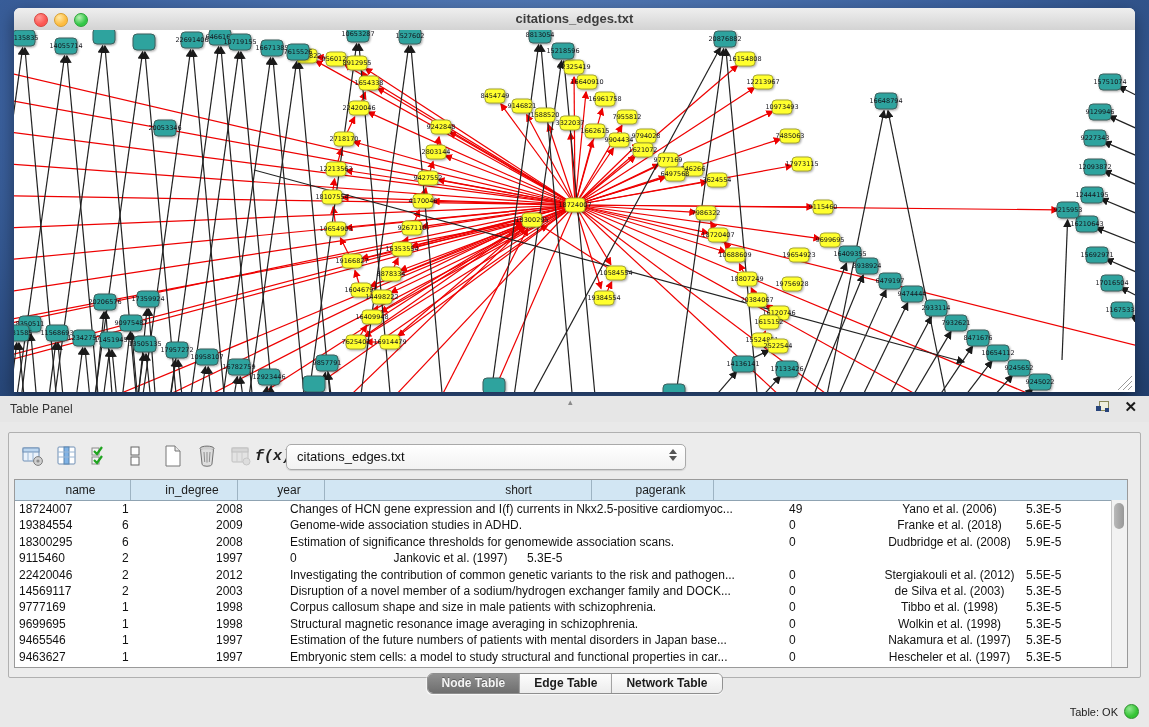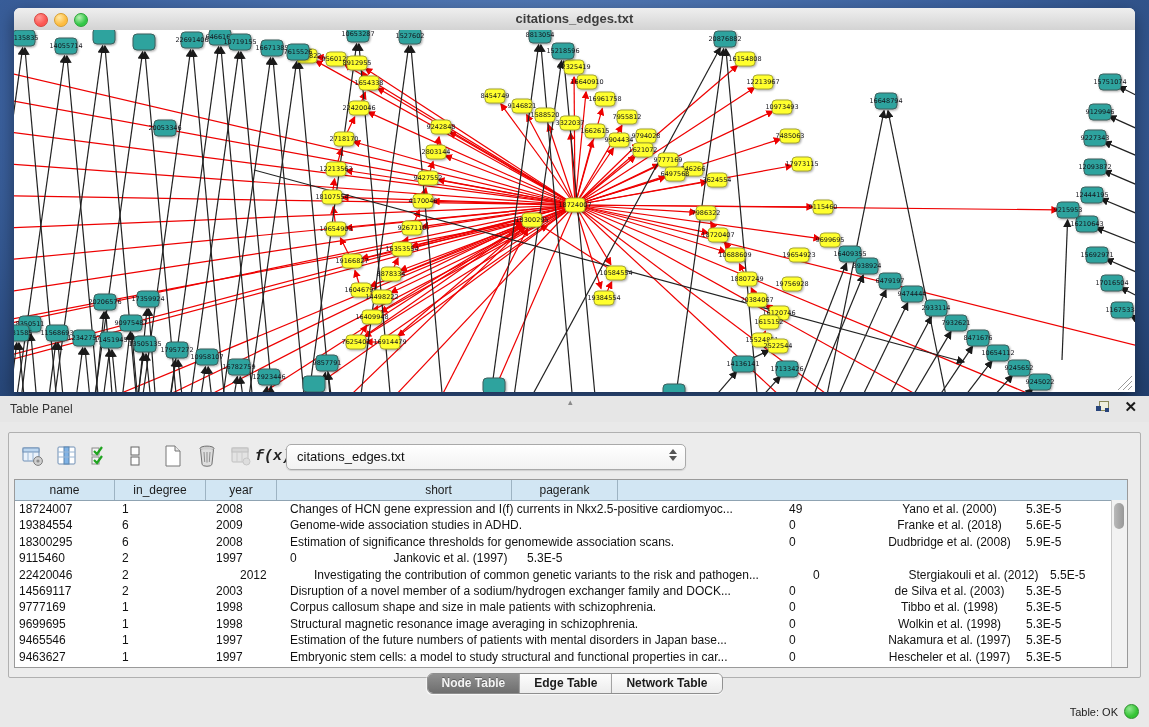--- a/index.html
+++ b/index.html
@@ -46,21 +46,21 @@
   #combo-value{position:absolute;left:10px;top:4px;font-size:13px;color:#111;}
   #combo-arrows{position:absolute;right:8px;top:4px;display:flex;flex-direction:column;gap:2px;}
   #combo-arrows b{width:0;height:0;border-left:4px solid transparent;border-right:4px solid transparent;display:block;}
   #combo-arrows .up{border-bottom:5px solid #555;}
   #combo-arrows .dn{border-top:5px solid #555;}
   
   #table-wrap{position:absolute;left:5px;top:46px;width:1112px;height:187px;background:#fff;
     border:1px solid #9a9a9a;overflow:hidden;}
   #thead{display:flex;height:20px;background:#d2e6f3;border-bottom:1px solid #8fa3b2;}
   .th{font-size:12px;color:#1c1c1c;text-align:center;line-height:20px;border-right:1px solid #9db3c2;
-      overflow:hidden;white-space:nowrap;flex:none;}
+      overflow:hidden;white-space:nowrap;flex:none;padding-left:16px;}
   .th.sorted .tri{font-size:9px;color:#23455e;margin-right:3px;}
   .tr{display:flex;height:16.4px;background:#fff;}
   .td{font-size:12px;color:#111;line-height:16.4px;padding-left:4px;overflow:hidden;
       white-space:nowrap;text-overflow:clip;flex:none;}
   .td.center{text-align:center;padding-left:0;}
   #vscroll{position:absolute;right:0;top:20px;width:15px;bottom:0;background:#f2f2f2;border-left:1px solid #c9c9c9;}
   #vthumb{position:absolute;left:2px;top:3px;width:10px;height:26px;border-radius:5px;
       background:linear-gradient(90deg,#b9b9b9,#989898);}
   
   #tabbar{position:absolute;left:50%;transform:translateX(-50%);top:277px;display:flex;
@@ -853,21 +853,21 @@
           <div class="th" style="width: 145px;">short</div>
           <div class="th" style="width: 105px;">pagerank</div>
         </div>
       <div id="tbody">
           <div class="tr">
             <div class="td" style="width: 99px;">18724007</div>
             <div class="td" style="width: 90px;">1</div>
             <div class="td" style="width: 70px;">2008</div>
             <div class="td" style="width: 495px;">Changes of HCN gene expression and I(f) currents in Nkx2.5-positive cardiomyoc...</div>
             <div class="td" style="width: 88px;">49</div>
-            <div class="td center" style="width: 145px;">Yano et al. (2000)</div>
+            <div class="td center" style="width: 145px;">Yano et al. (2006)</div>
             <div class="td" style="width: 105px;">5.3E-5</div>
           </div>
           <div class="tr">
             <div class="td" style="width: 99px;">19384554</div>
             <div class="td" style="width: 90px;">6</div>
             <div class="td" style="width: 70px;">2009</div>
             <div class="td" style="width: 495px;">Genome-wide association studies in ADHD.</div>
             <div class="td" style="width: 88px;">0</div>
             <div class="td center" style="width: 145px;">Franke et al. (2018)</div>
             <div class="td" style="width: 105px;">5.6E-5</div>
@@ -885,21 +885,21 @@
             <div class="td" style="width: 99px;">9115460</div>
             <div class="td" style="width: 90px;">2</div>
             <div class="td" style="width: 70px;">1997</div>
             <div class="td" style="width: 88px;">0</div>
             <div class="td center" style="width: 145px;">Jankovic et al. (1997)</div>
             <div class="td" style="width: 105px;">5.3E-5</div>
           </div>
           <div class="tr">
             <div class="td" style="width: 99px;">22420046</div>
             <div class="td" style="width: 90px;">2</div>
-            <div class="td" style="width: 70px; margin-left: 24px;">2012</div>
+            <div class="td" style="width: 70px;">2012</div>
             <div class="td" style="width: 495px;">Investigating the contribution of common genetic variants to the risk and pathogen...</div>
             <div class="td" style="width: 88px;">0</div>
             <div class="td center" style="width: 145px;">Stergiakouli et al. (2012)</div>
             <div class="td" style="width: 105px;">5.5E-5</div>
           </div>
           <div class="tr">
             <div class="td" style="width: 99px;">14569117</div>
             <div class="td" style="width: 90px;">2</div>
             <div class="td" style="width: 70px;">2003</div>
             <div class="td" style="width: 495px;">Disruption of a novel member of a sodium/hydrogen exchanger family and DOCK...</div>

